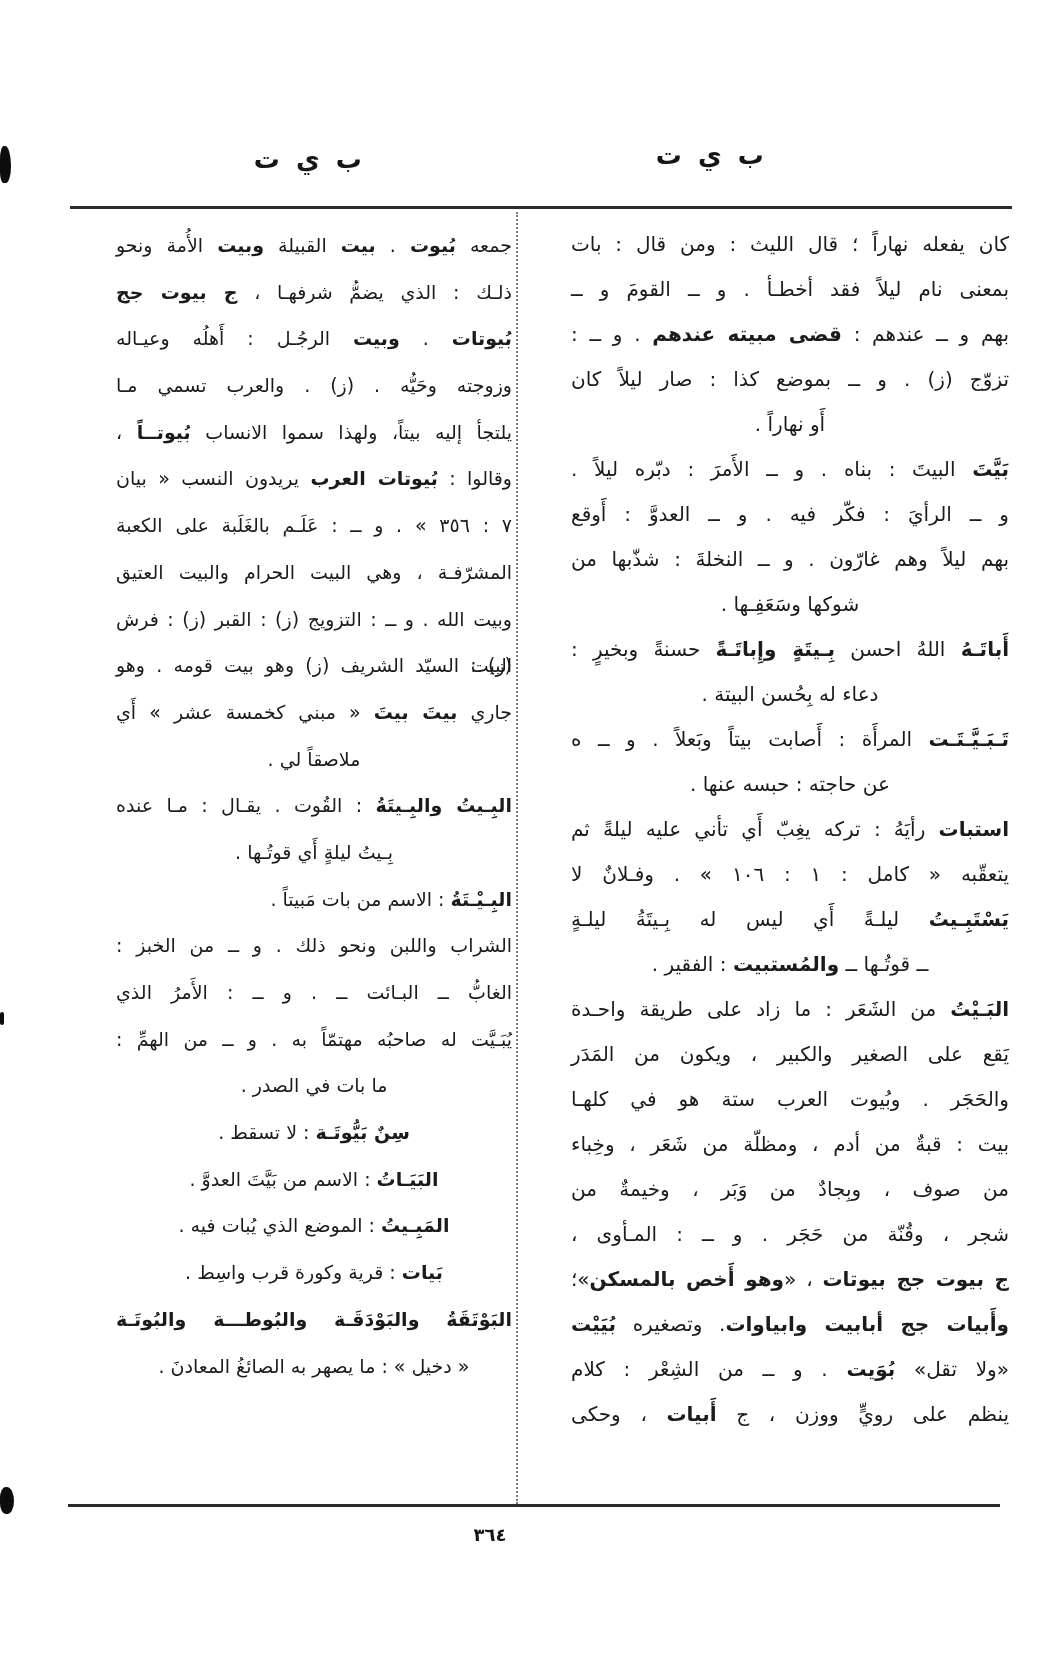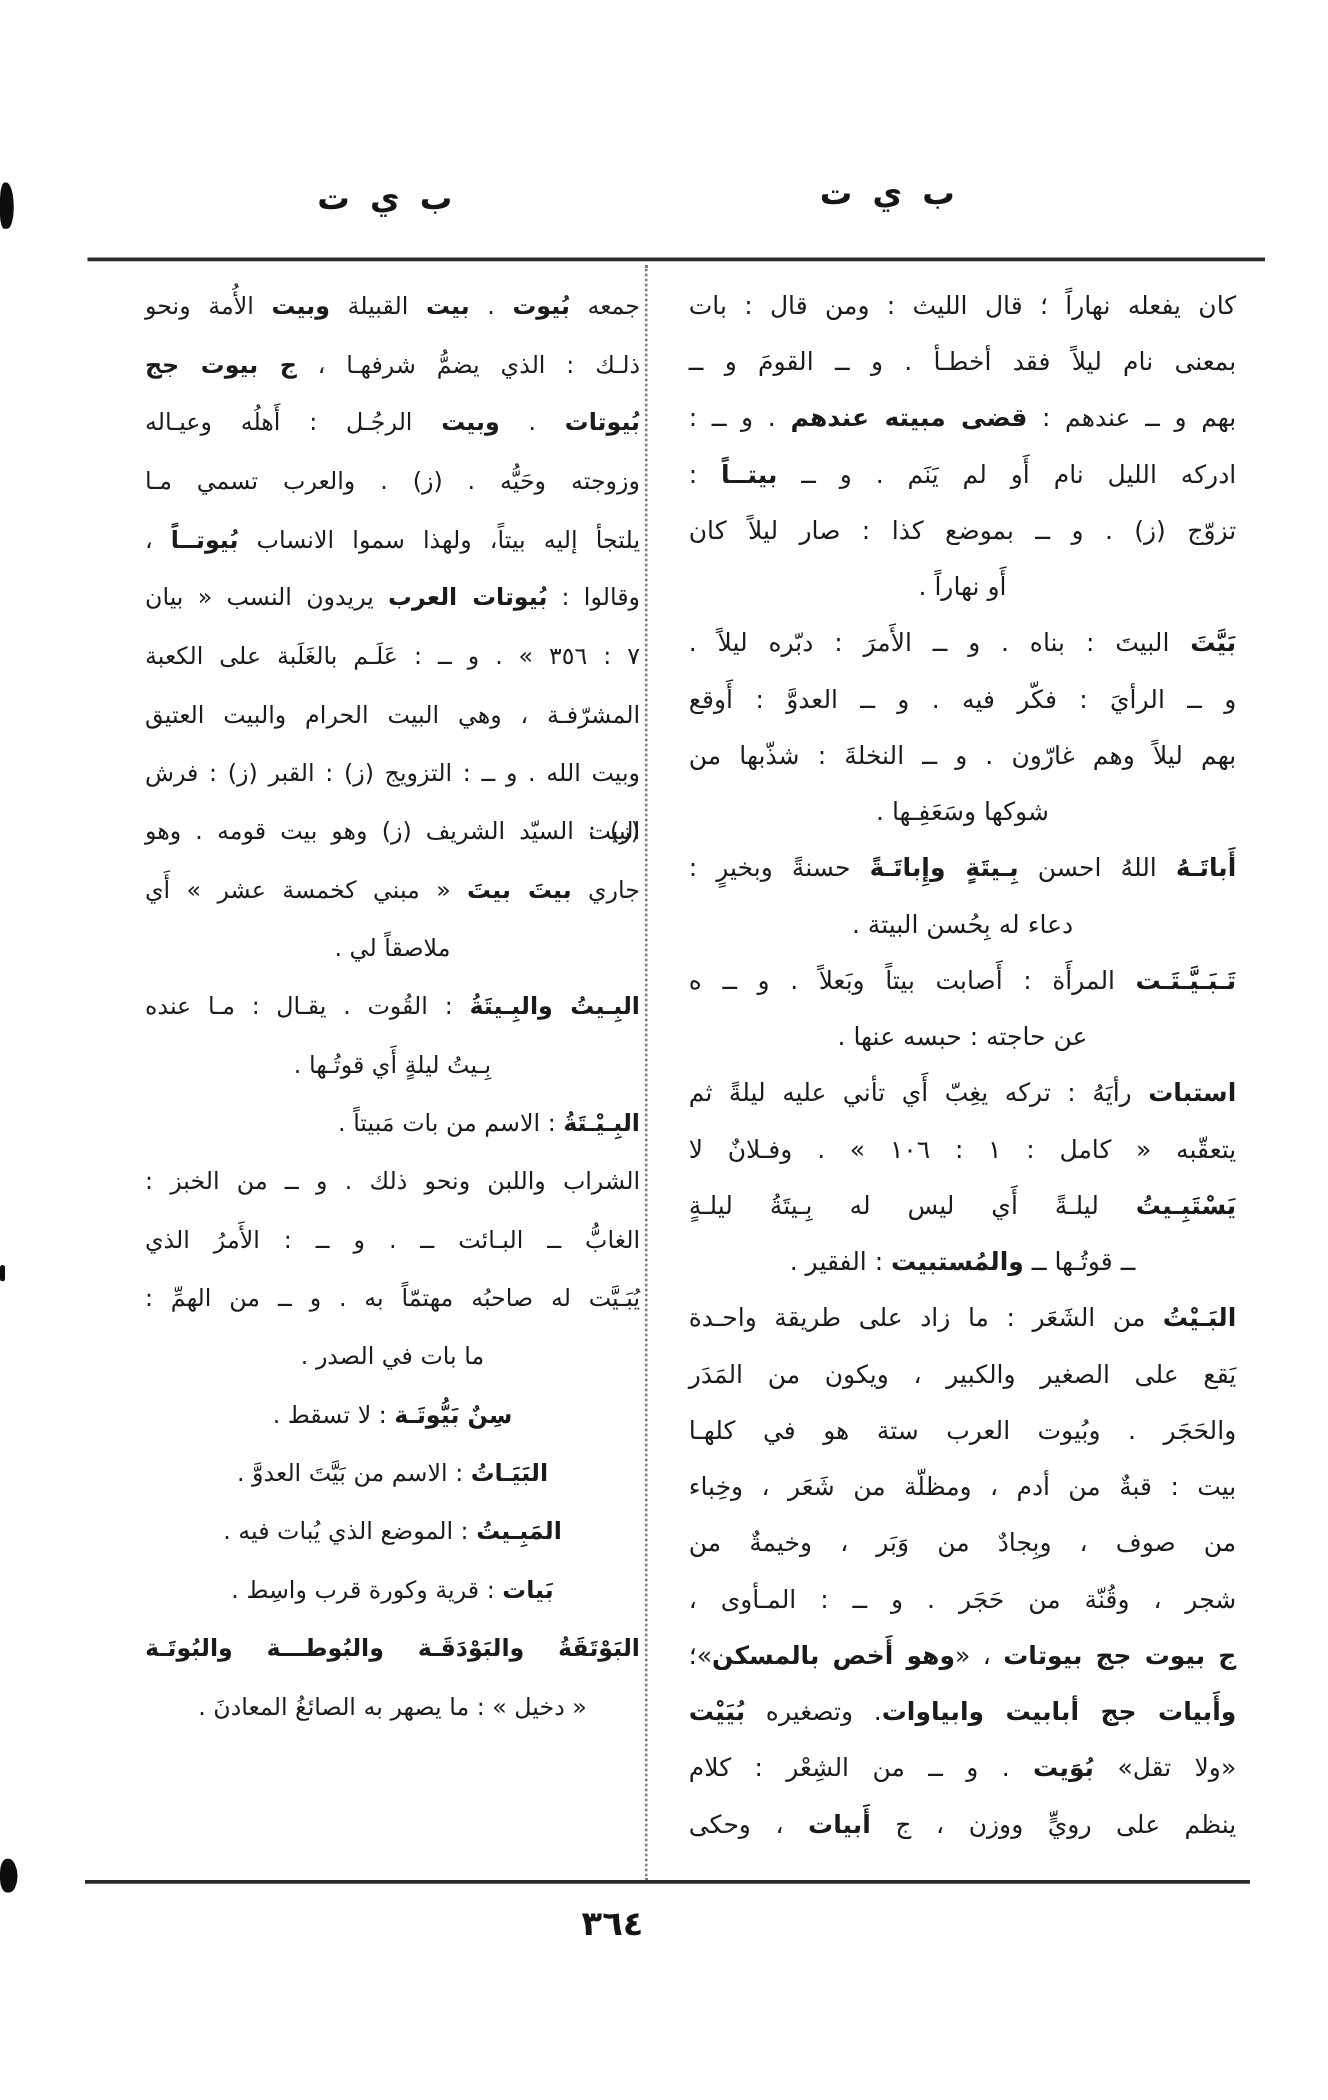--- a/index.html
+++ b/index.html
@@ -24,39 +24,39 @@
   .hdr-left{top:144px;left:222px;}
   .rule{position:absolute;background:#2b2b2b;height:3px;}
   .rule-top{top:206px;left:70px;width:942px;}
   .rule-bottom{top:1504px;left:68px;width:932px;}
   .divider{
     position:absolute;
     top:212px;left:516px;height:1292px;width:0;
     border-left:2px dotted #7a7a7a;
   }
   .col{position:absolute;top:222px;}
-  .col-right{left:507px;width:482px;}
+  .col-right{left:527px;width:482px;}
   .col-left{left:72px;width:440px;}
   .col .line{
     direction:rtl;
     text-align:justify;
     text-align-last:justify;
     overflow:visible;
     margin-left:44px;
   }
   .col-right .line{height:45px;line-height:45px;font-size:20px;}
   .col-left .line{height:46.7px;line-height:46.7px;font-size:19px;}
   .line.center{text-align:right;text-align-last:center;}
   .line.right{text-align:center;text-align-last:right;}
   .bd{font-weight:bold;}
   .page-number{
     position:absolute;
     top:1524px;left:380px;width:220px;
     text-align:center;
-    font-size:27px;font-weight:bold;color:#151515;
+    font-size:18px;font-weight:bold;color:#151515;
   }
   .ink{position:absolute;background:#0d0d0d;}
   .ink-top{top:146px;left:0;width:11px;height:37px;border-radius:45% 70% 60% 40%;}
   .ink-bottom{top:1487px;left:0;width:14px;height:27px;border-radius:50% 65% 60% 50%;}
   .ink-tick{top:1012px;left:0;width:4px;height:13px;border-radius:2px;}
 </style>
 </head>
 <body>
 
 <div class="page">
@@ -67,21 +67,20 @@
   <div class="hdr hdr-left">ب ي ت</div>
 
   <div class="rule rule-top"></div>
 
   <div class="divider"></div>
 
   <div class="col col-right">
       <div class="line"><span>كان يفعله نهاراً ؛ قال الليث : ومن قال : بات</span></div>
       <div class="line"><span>بمعنى نام ليلاً فقد أخطـأ . و ــ القومَ و ــ</span></div>
       <div class="line"><span>بهم و ــ عندهم : </span><span class="bd">قضى مبيته عندهم</span><span> . و ــ :</span></div>
-      <div class="line"><span>ادركه الليل نام أَو لم يَنَم . و ــ </span><span class="bd">بيتــاً</span><span> :</span></div>
       <div class="line"><span>تزوّج (ز) . و ــ بموضع كذا : صار ليلاً كان</span></div>
       <div class="line center"><span>أَو نهاراً .</span></div>
       <div class="line"><span class="bd">بَيَّتَ</span><span> البيتَ : بناه . و ــ الأَمرَ : دبّره ليلاً .</span></div>
       <div class="line"><span>و ــ الرأيَ : فكّر فيه . و ــ العدوَّ : أَوقع</span></div>
       <div class="line"><span>بهم ليلاً وهم غارّون . و ــ النخلةَ : شذّبها من</span></div>
       <div class="line center"><span>شوكها وسَعَفِـها .</span></div>
       <div class="line"><span class="bd">أَباتَـهُ</span><span> اللهُ احسن </span><span class="bd">بِـيتَةٍ وإِباتَـةً</span><span> حسنةً وبخيرٍ :</span></div>
       <div class="line center"><span>دعاء له بِحُسن البيتة .</span></div>
       <div class="line"><span class="bd">تَـبَـيَّـتَـت</span><span> المرأَة : أَصابت بيتاً وبَعلاً . و ــ ه</span></div>
       <div class="line center"><span>عن حاجته : حبسه عنها .</span></div>

